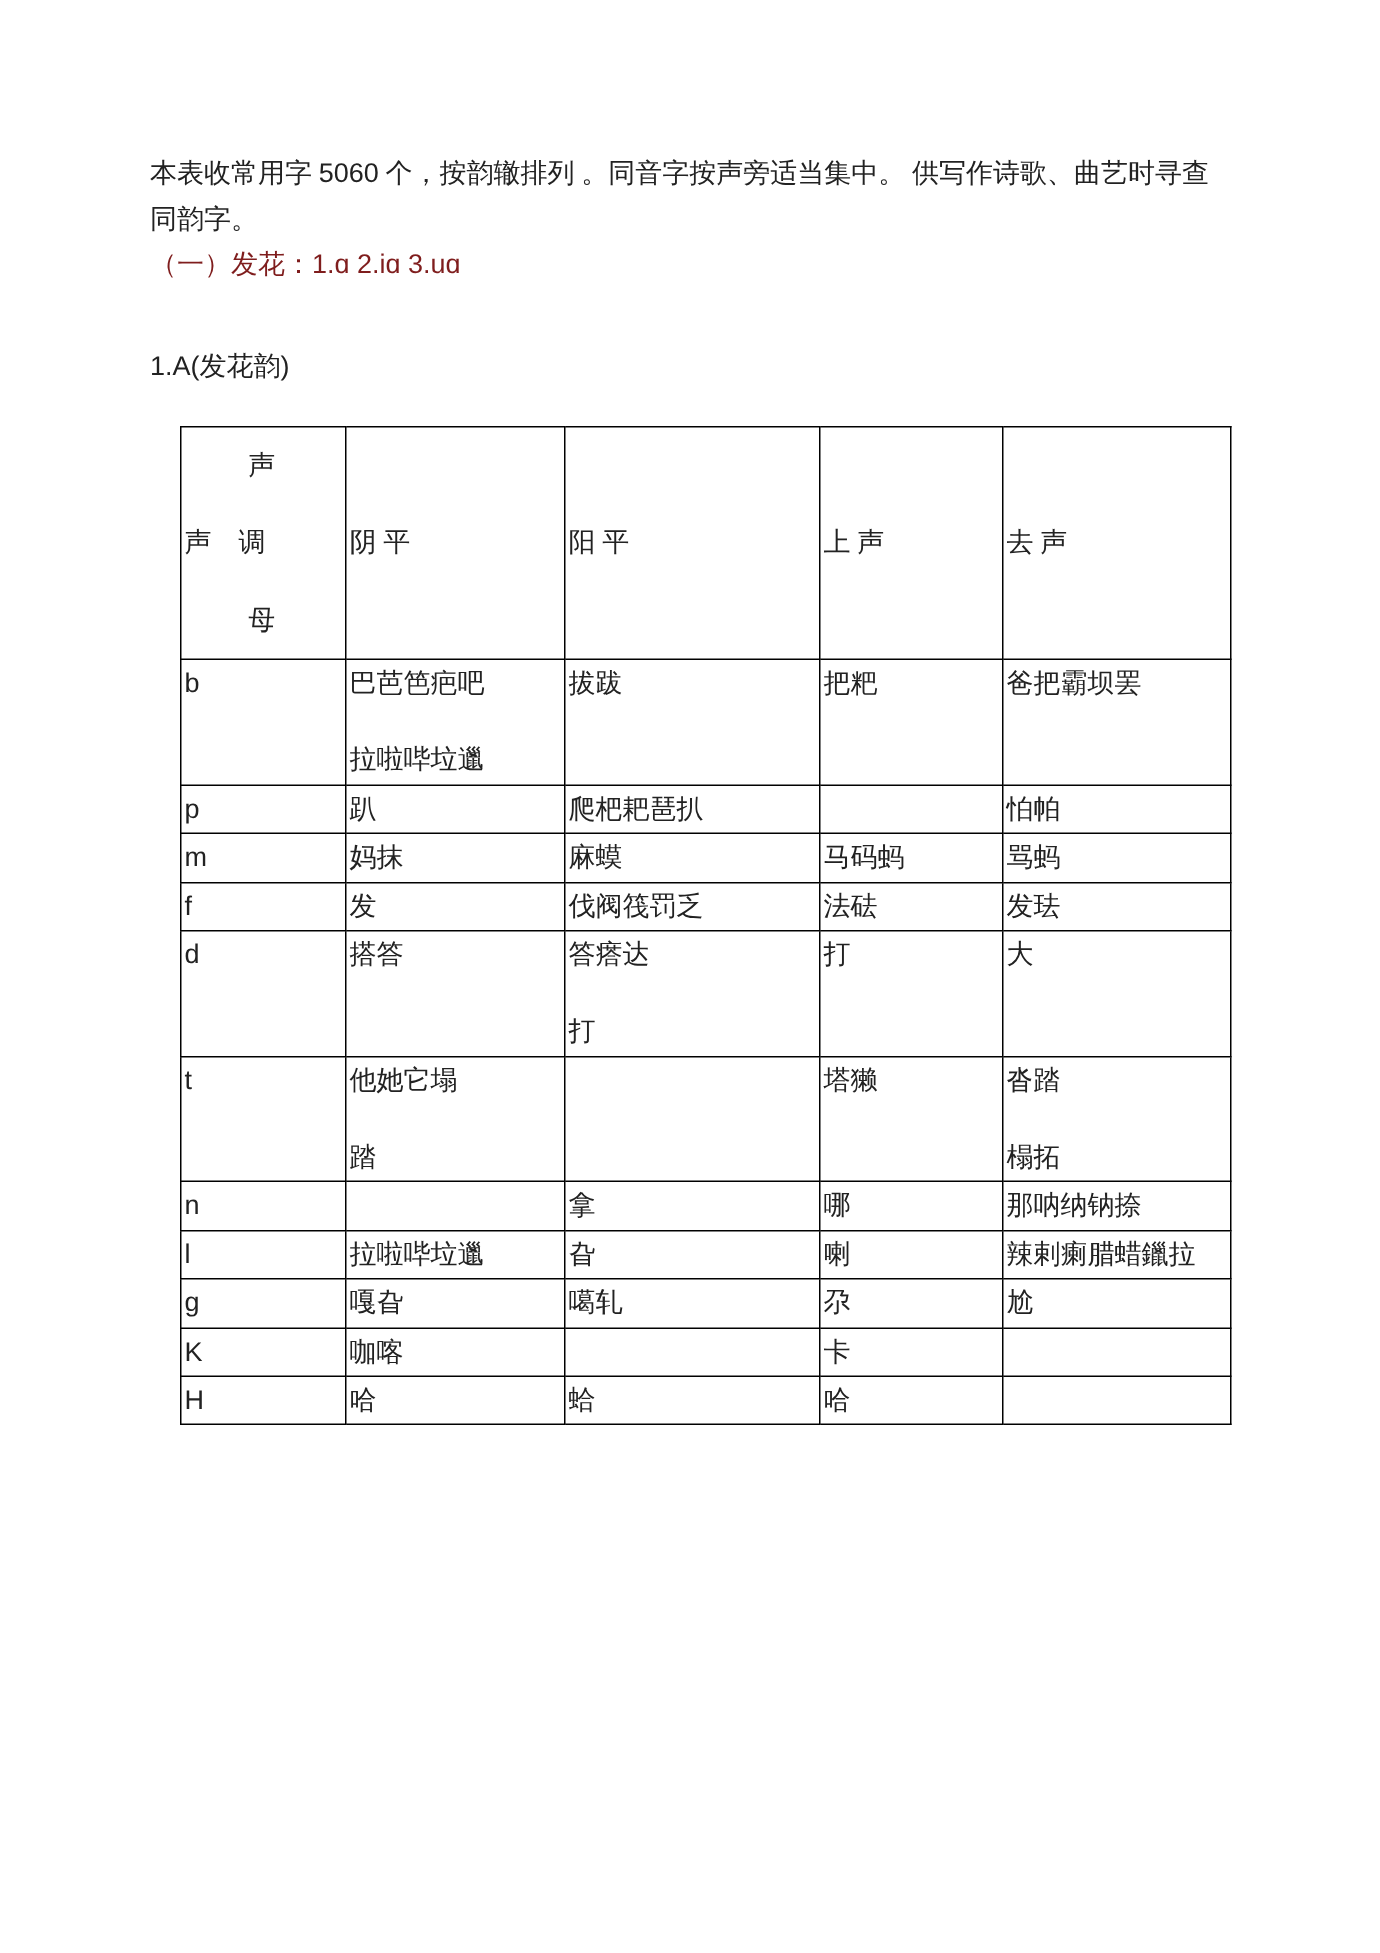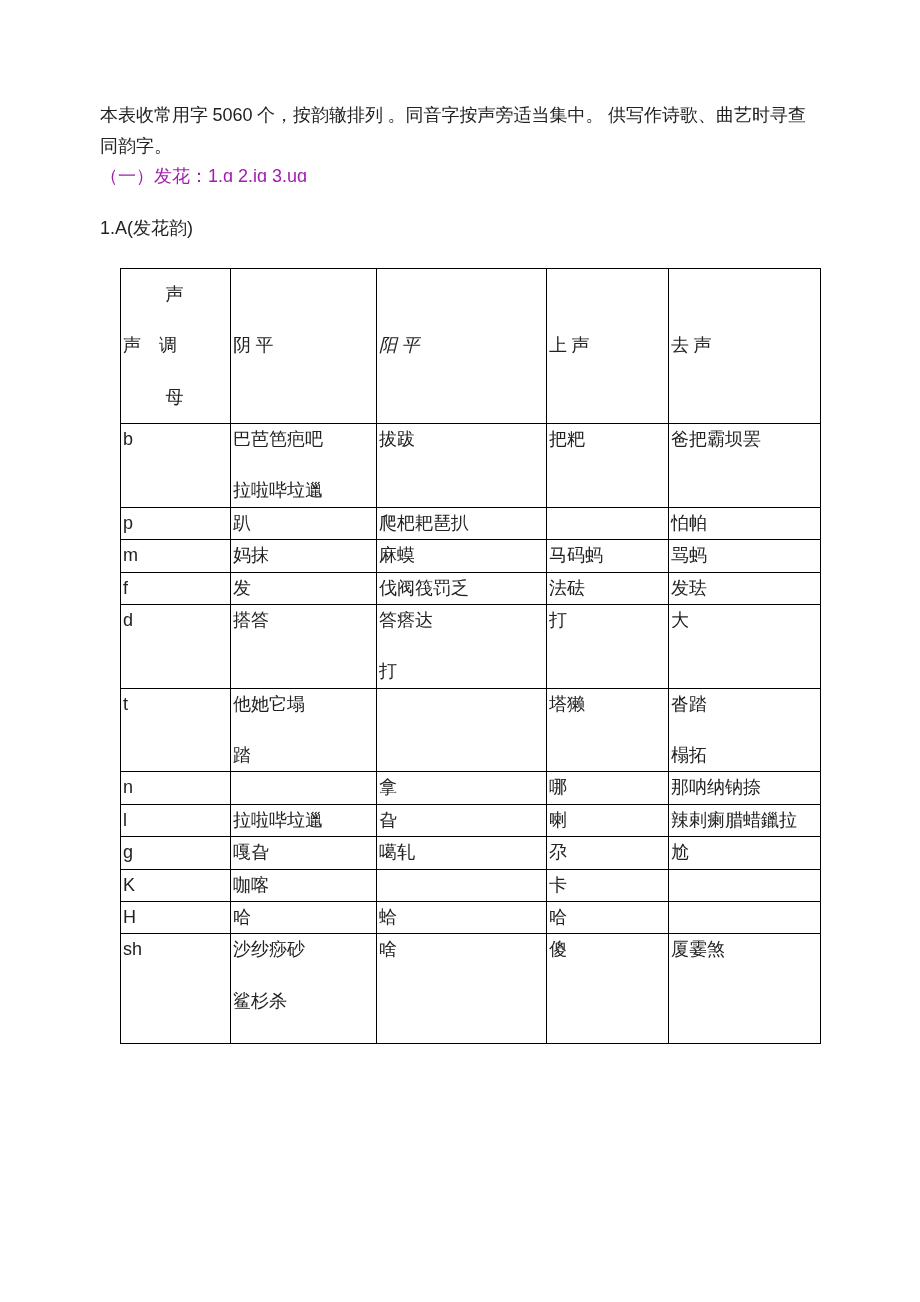--- a/index.html
+++ b/index.html
@@ -8,21 +8,21 @@
     margin: 0;
     padding: 100px 100px 60px 100px;
     font-size: 18px;
     color: #222;
     width: 920px;
     box-sizing: border-box;
   }
   .para {
     line-height: 1.7;
   }
-  .sec-title { color: #a21caf; margin-bottom: 24px; }
+  .sec-title { color: #7f1d1d; margin-bottom: 40px; }
   .subtitle { margin-bottom: 28px; font-family: Arial, sans-serif; }
   .subtitle .cn { font-family: "SimSun", serif; }
   table {
     border-collapse: collapse;
     width: 700px;
     margin-left: 20px;
     table-layout: fixed;
   }
   td {
     border: 1px solid #000;
@@ -70,21 +70,21 @@
       <col class="c4">
   </colgroup>
   <tbody>
       <tr>
     <td class="hdr">
       <div class="line" style="text-align:center;"><span>声</span></div>
       <div class="line"><span>声</span>&nbsp;&nbsp;&nbsp;&nbsp;<span>调</span></div>
       <div class="line" style="text-align:center;"><span>母</span></div>
     </td>
     <td class="hdr" style="vertical-align:middle;"><span>阴  平</span></td>
-    <td class="hdr" style="vertical-align:middle;font-style:italic;"><span>阳  平</span></td>
+    <td class="hdr" style="vertical-align:middle;"><span>阳  平</span></td>
     <td class="hdr" style="vertical-align:middle;"><span>上  声</span></td>
     <td class="hdr" style="vertical-align:middle;"><span>去  声</span></td>
   </tr>
 
   <tr>
     <td class="en">b</td>
     <td class="multi">
           <span class="block">巴芭笆疤吧</span>
           <span class="block">拉啦哔垃邋</span>
         </td>
@@ -177,24 +177,14 @@
   <tr>
     <td class="en">H</td>
     <td>哈</td>
     <td>蛤</td>
     <td>哈</td>
     <td></td>
   </tr>
 
 
 
-  <tr>
-    <td class="en tall2">sh</td>
-    <td class="multi tall2">
-          <span class="block">沙纱痧砂</span>
-          <span class="block">鲨杉杀</span>
-        </td>
-    <td>啥</td>
-    <td>傻</td>
-    <td>厦霎煞</td>
-  </tr>
 </tbody>
   </table>
 
 </body></html>

